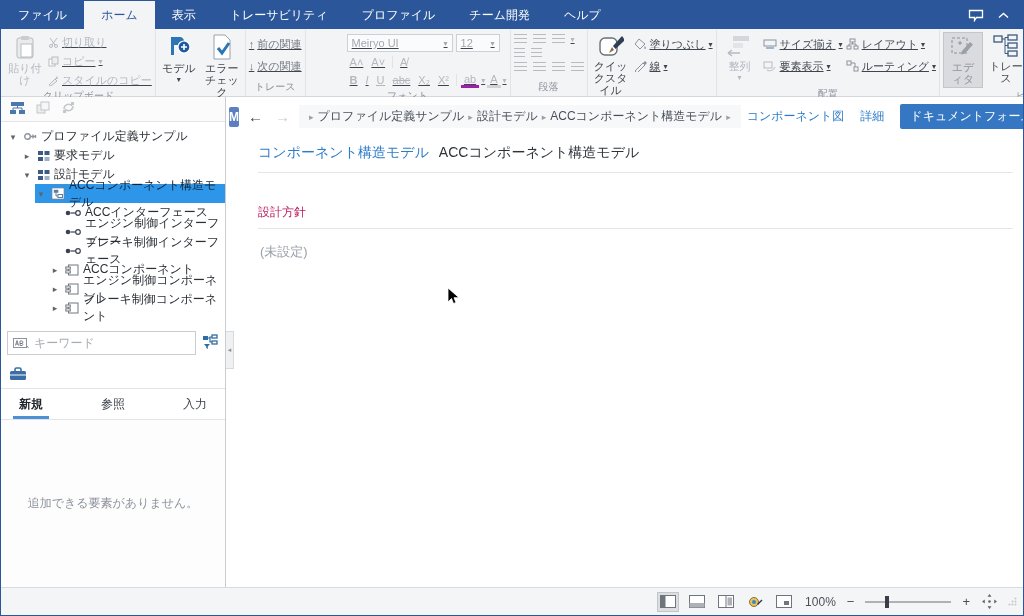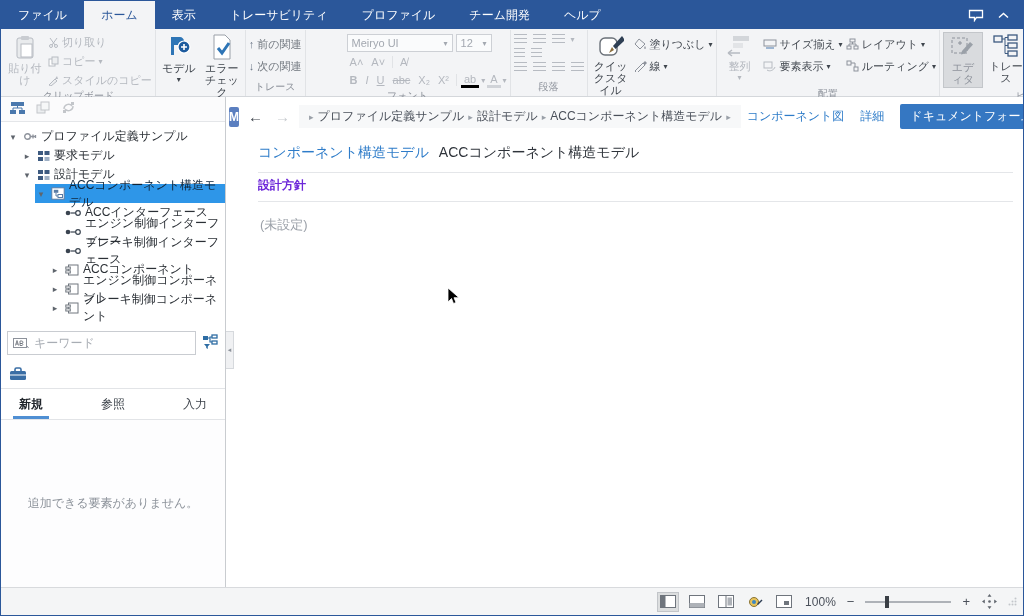--- a/index.html
+++ b/index.html
@@ -19,21 +19,21 @@
   
   .ribbon { height:68px; background:#f3f4f6; border-bottom:1px solid #d4d7db; display:flex;
             flex-shrink:0; padding:1px 0 0 1px; }
   .rgroup { display:flex; flex-direction:column; border-right:1px solid #e1e3e6; padding:2px 3px 0; }
   .rg-body { flex:1; display:flex; align-items:flex-start; gap:3px; }
   .rg-label { text-align:center; font-size:10px; color:#8d929b; padding:1px 2px 2px; white-space:nowrap; }
   .bigbtn { display:flex; flex-direction:column; align-items:center; justify-content:space-between;
             font-size:11px; line-height:12px; text-align:center; padding:2px 3px; min-width:40px; color:#3f454d; }
   .bigbtn.disabled { color:#b4b8bf; }
   .bigbtn.active { background:#d9dbde; border:1px solid #c3c6ca; }
-  .smallcol { display:flex; flex-direction:column; justify-content:flex-start; gap:3px; padding-top:2px; }
+  .smallcol { display:flex; flex-direction:column; justify-content:flex-start; gap:3px; padding-top:2px;text-decoration:underline; }
   .smallitem { display:flex; align-items:center; gap:3px; font-size:11px; white-space:nowrap; height:16px; }
   .smallitem.disabled { color:#b4b8bf; }
   .drop { font-size:8px; color:inherit; }
   .combo { background:#fafbfc; border:1px solid #cdd0d5; color:#a3a8b0; font-size:11px;
            height:18px; display:flex; align-items:center; justify-content:space-between; padding:0 4px; }
   .fontbtn { font-size:11px; color:#b4b8bf; padding:0 3px; }
   .bars { width:13px; height:10px; background:repeating-linear-gradient(to bottom,#b7bbc2 0 1.5px,transparent 1.5px 4px); }
   .vsep { width:1px; background:#e1e3e6; align-self:stretch; margin:2px 2px; }
 
   
@@ -77,21 +77,21 @@
   .crumb-sep { color:#9aa0a8; font-size:9px; }
   .crumb { white-space:nowrap; }
   .crumb-right { margin-left:auto; display:flex; align-items:center; gap:16px; }
   .view-link { color:#2e7cc9; font-size:12px; white-space:nowrap; }
   .view-btn { background:#3577c2; color:#fff; font-size:12px; padding:4px 10px; border-radius:2px; border:none;
               font-family:inherit; white-space:nowrap; }
   .doc-title { padding:8px 0 10px 32px; font-size:14px; }
   .doc-title .ttype { color:#2e7cc9; }
   .doc-title .tname { color:#2f343b; margin-left:6px; }
   .rule { border-top:1px solid #e4e6e9; margin:0 10px 0 32px; }
-  .section-head { margin:4px 0 0 32px; font-size:12px; color:#6d28d9; font-weight:bold; padding-bottom:7px; }
+  .section-head { margin:31px 0 0 32px; font-size:12px; color:#be185d; font-weight:normal; padding-bottom:7px; }
   .unset { margin:14px 0 0 34px; color:#9aa0a8; font-size:13px; }
 
   
   .statusbar { height:28px; background:#f4f5f6; border-top:1px solid #d8dadd; display:flex;
                align-items:center; justify-content:flex-end; gap:9px; padding:0 6px; flex-shrink:0; }
   .sb-icon { width:20px; height:18px; display:flex; align-items:center; justify-content:center; }
   .sb-icon.active { background:#dcdedf; outline:1px solid #c2c5c9; }
   .zoom-label { color:#4a505a; font-size:12px; margin:0 2px; }
   .zoom-minus,.zoom-plus { color:#4a505a; font-size:13px; }
   .slider-track { width:86px; height:2px; background:#aeb2b8; position:relative; margin:0 2px; }
@@ -215,40 +215,40 @@
     </div>
 
     <div class="rgroup">
       <div class="rg-body">
         <div class="smallcol" style="gap:2px;margin-left:38px;">
           <div style="display:flex; gap:3px;">
             <div class="combo" style="width:106px;">
               <span>Meiryo UI</span>
                 <span class="drop">▾</span>
             </div>
-            <div class="combo" style="width:36px;">
+            <div class="combo" style="width:44px;">
               <span>12</span>
                 <span class="drop">▾</span>
             </div>
           </div>
           <div style="display:flex; align-items:center; gap:2px; height:16px;">
             <span class="fontbtn">A˄</span>
             <span class="fontbtn">A˅</span>
             <span class="vsep"></span>
             <span class="fontbtn">A̸</span>
           </div>
           <div style="display:flex; align-items:center; gap:2px; height:16px;">
             <span class="fontbtn" style="font-weight:bold;">B</span>
             <span class="fontbtn" style="font-style:italic;">I</span>
             <span class="fontbtn" style="text-decoration:underline;">U</span>
             <span class="fontbtn" style="text-decoration:line-through;">abc</span>
             <span class="fontbtn">X₂</span>
             <span class="fontbtn">X²</span>
             <span class="vsep"></span>
-            <span class="fontbtn" style="border-bottom:3px solid #000000;">ab</span>
+            <span class="fontbtn" style="border-bottom:3px solid #a21caf;">ab</span>
             <span class="drop" style="color:#b4b8bf;">▾</span>
             <span class="fontbtn" style="border-bottom:3px solid #d0d3d8;">A</span>
             <span class="drop" style="color:#b4b8bf;">▾</span>
           </div>
         </div>
       </div>
       <div class="rg-label">フォント</div>
     </div>
 
     <div class="rgroup">

